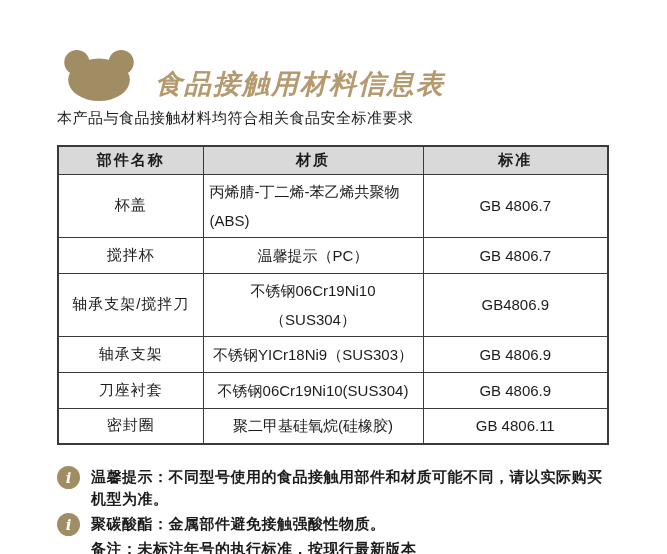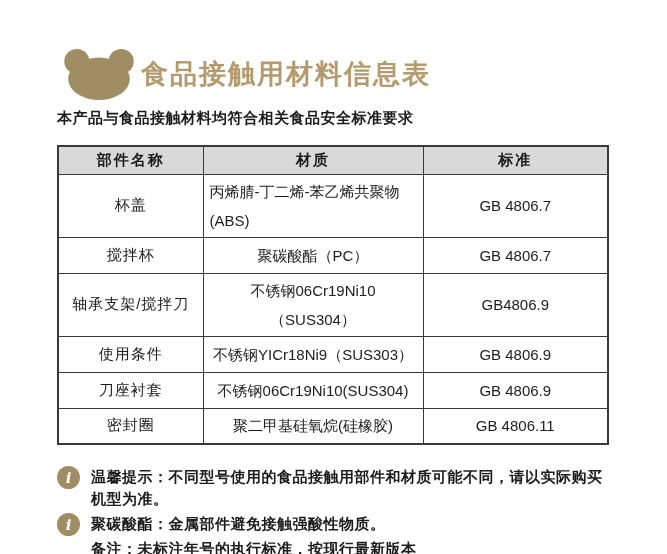--- a/index.html
+++ b/index.html
@@ -18,30 +18,30 @@
     color:var(--ink);
     overflow:hidden;
   }
   .page{
     width:667px;height:554px;
     padding:46px 57px 0 57px;
     position:relative;
   }
   
   .header-row{
-    display:flex;align-items:center;height:56px;
+    display:flex;align-items:flex-end;gap:14px;height:56px;font-style:italic;
   }
   .logo{width:84px;height:54px;flex:0 0 auto;}
   .page-title{
     font-size:27px;font-weight:bold;color:var(--title);
     letter-spacing:2px;white-space:nowrap;
   }
   .statement{
     margin-top:7px;
-    font-size:15px;font-weight:bold;letter-spacing:0.5px;
+    font-size:15px;font-weight:normal;letter-spacing:0.5px;
   }
   
   table.materials{
     margin-top:17px;
     width:550px;
     border-collapse:collapse;
     border:2px solid var(--border);
     table-layout:fixed;
   }
   table.materials th, table.materials td{
@@ -115,30 +115,30 @@
       </tr>
     </thead>
     <tbody>
       <tr class="row-tall">
         <td class="part">杯盖</td>
         <td class="material">丙烯腈-丁二烯-苯乙烯共聚物(ABS)</td>
         <td class="standard">GB 4806.7</td>
       </tr>
       <tr class="row-std">
         <td class="part">搅拌杯</td>
-        <td class="material">聚碳酸酯（PC）</td>
+        <td class="material">温馨提示（PC）</td>
         <td class="standard">GB 4806.7</td>
       </tr>
       <tr class="row-std">
         <td class="part">轴承支架/搅拌刀</td>
         <td class="material">不锈钢06Cr19Ni10（SUS304）</td>
         <td class="standard">GB4806.9</td>
       </tr>
       <tr class="row-std">
-        <td class="part">使用条件</td>
+        <td class="part">轴承支架</td>
         <td class="material">不锈钢YICr18Ni9（SUS303）</td>
         <td class="standard">GB 4806.9</td>
       </tr>
       <tr class="row-std">
         <td class="part">刀座衬套</td>
         <td class="material">不锈钢06Cr19Ni10(SUS304)</td>
         <td class="standard">GB 4806.9</td>
       </tr>
       <tr class="row-std">
         <td class="part">密封圈</td>

